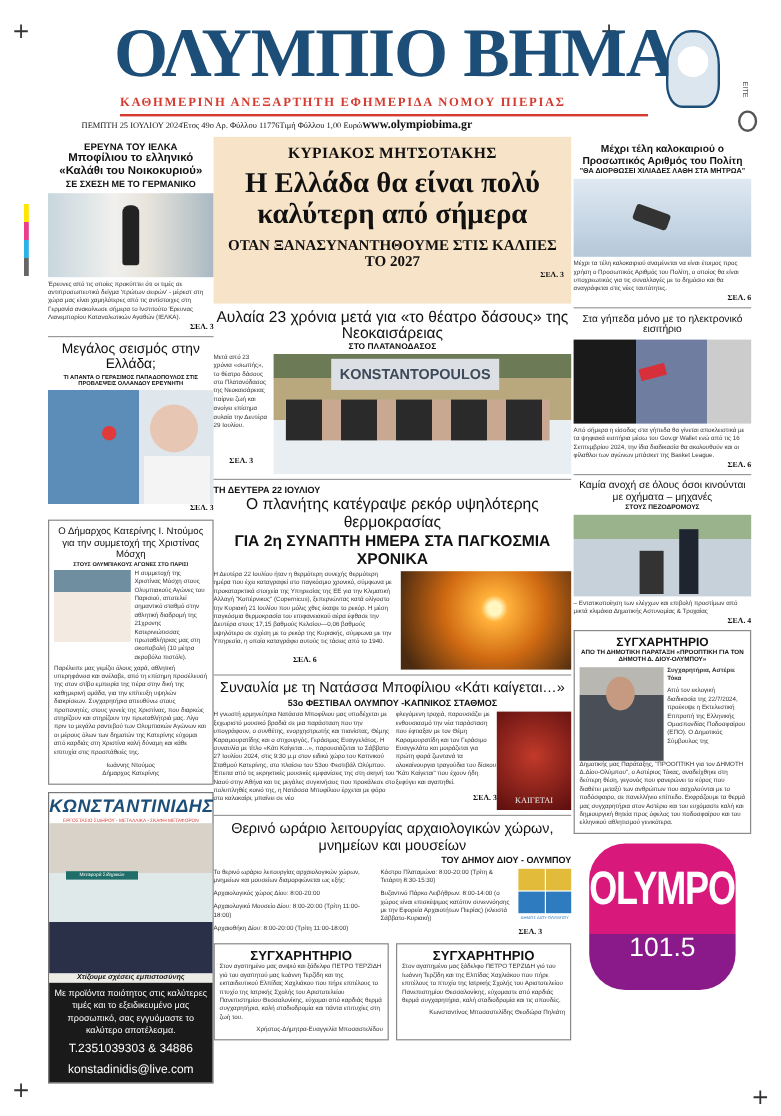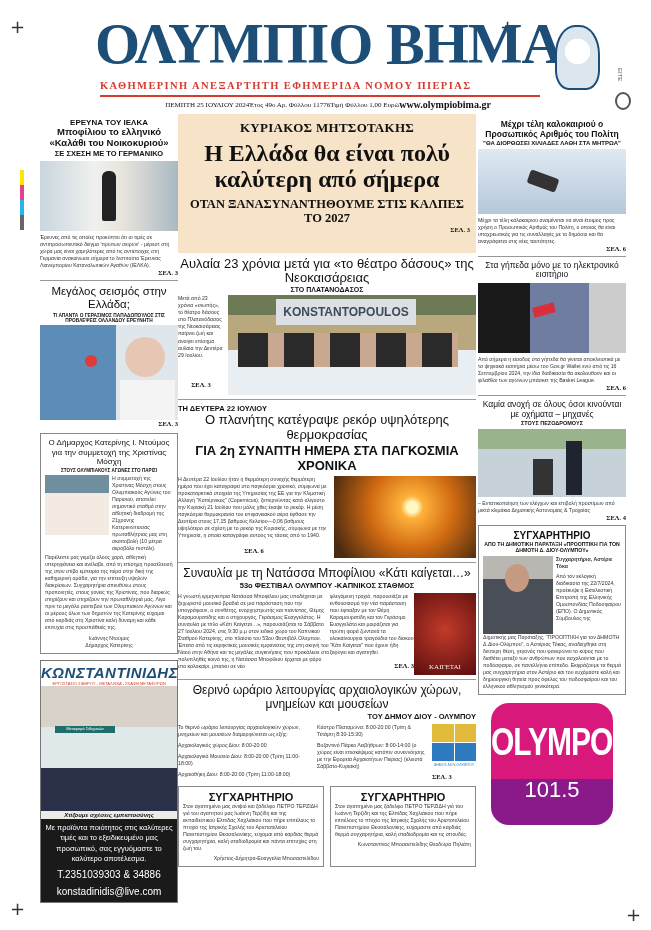--- a/index.html
+++ b/index.html
@@ -4,41 +4,41 @@
 <style>
 *{box-sizing:border-box;margin:0;padding:0}
 body{width:651px;height:930px;background:#fff;font-family:"Liberation Sans",sans-serif;color:#111;position:relative;overflow:hidden}
 .crop{position:absolute;font-size:18px;color:#333;font-family:"DejaVu Sans",sans-serif;line-height:1}
 .cmyk{position:absolute;left:20px;top:170px;width:4px;height:60px;background:linear-gradient(#ffe600 0 25%,#e83e8c 25% 50%,#2ab3e6 50% 75%,#666 75%)}
 #masthead{position:absolute;left:40px;top:10px;width:590px;height:95px}
 .title{position:absolute;left:55px;top:5px;font-family:"Liberation Serif",serif;font-weight:bold;font-size:58px;color:#1d4e78;letter-spacing:-1px;line-height:1}
 .bust{position:absolute;left:515px;top:15px;width:45px;height:65px;border-radius:45% 45% 30% 30%;border:2px solid #1d4e78;background:radial-gradient(circle at 50% 40%,#fff 30%,#dbe6ef 31%)}
 .tagline{position:absolute;left:60px;top:70px;font-family:"Liberation Serif",serif;font-weight:bold;font-size:10.5px;color:#d73a2f;letter-spacing:1.4px}
 .redline{position:absolute;left:60px;top:85px;width:440px;height:2px;background:#d73a2f}
-.dateline{position:absolute;left:28px;top:89px;width:520px;font-family:"Liberation Serif",serif;font-size:7px;display:flex;justify-content:center;align-items:center}
+.dateline{position:absolute;left:28px;top:89px;width:520px;font-family:"Liberation Serif",serif;font-size:7px;display:flex;justify-content:flex-start;align-items:center}
 .dateline .web{font-size:10px;font-weight:bold}
 .seal{position:absolute;left:575px;top:82px;width:16px;height:18px;border:2px solid #555;border-radius:50%}
 .sidelogo{position:absolute;left:577px;top:58px;font-size:6px;color:#555;writing-mode:vertical-rl}
 .col{position:absolute}
 .box{border:1px solid #888;padding:4px}
 h3{font-weight:bold;text-align:center;line-height:1.15}
 .sec{font-weight:bold;font-size:6.5px;text-align:right;font-family:"Liberation Serif",serif}
 .small{font-size:5.2px;line-height:1.35;color:#333}
 .img{background:#ccc;position:relative;overflow:hidden}
 .hr{height:1px;background:#999;margin:4px 0}
 
 #left{left:40px;top:118px;width:138px}
 
 #center{left:178px;top:114px;width:298px}
 #right{left:478px;top:114px;width:148px}
 .lead{background:#f7e3c8;padding:6px 6px 20px;text-align:center;font-family:"Liberation Serif",serif}
 .lead .kicker{font-weight:bold;font-size:13px;letter-spacing:.3px}
 .lead .hl{font-weight:bold;font-size:24px;line-height:1.1;margin:4px 0}
 .lead .sub{font-weight:bold;font-size:12.5px;line-height:1.15}
-.olympos{width:122px;height:122px;border-radius:18px;background:linear-gradient(#d9187b 0 62%,#8a1a8a 62%);color:#fff;text-align:center;margin:0 auto;padding-top:22px}
+.olympos{width:122px;height:122px;border-radius:30px;background:linear-gradient(#d9187b 0 62%,#8a1a8a 62%);color:#fff;text-align:center;margin:0 auto;padding-top:22px}
 .olympos .nm{font-size:30px;font-weight:bold;letter-spacing:-1px;transform:scaleY(1.3);display:block}
 .olympos .fq{font-size:22px;margin-top:18px;display:block}
 .ad{border:1px solid #777;background:#fff}
 .ad .brand{color:#1d4e78;font-weight:bold;font-style:italic;font-size:15px;text-align:center;letter-spacing:.5px;padding-top:3px}
 .ad .bar{font-size:4px;color:#d73a2f;text-align:center}
 .ad .dark{background:#1a1a1a;color:#fff;text-align:center;font-size:7.5px;line-height:1.35;padding:4px 2px}
 .ad .dark .ph{font-size:10px;font-weight:normal;margin-top:4px;line-height:1.3}
 </style>
 </head>
 <body>

